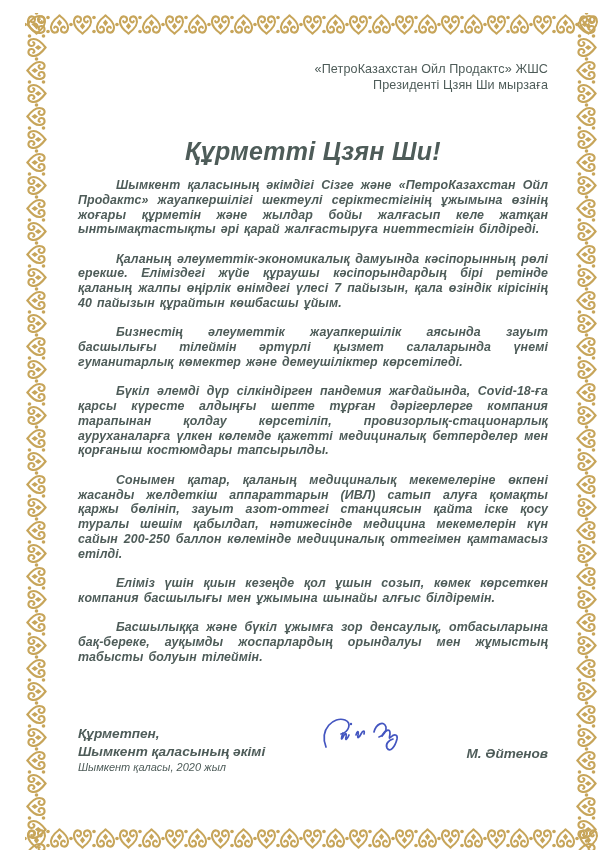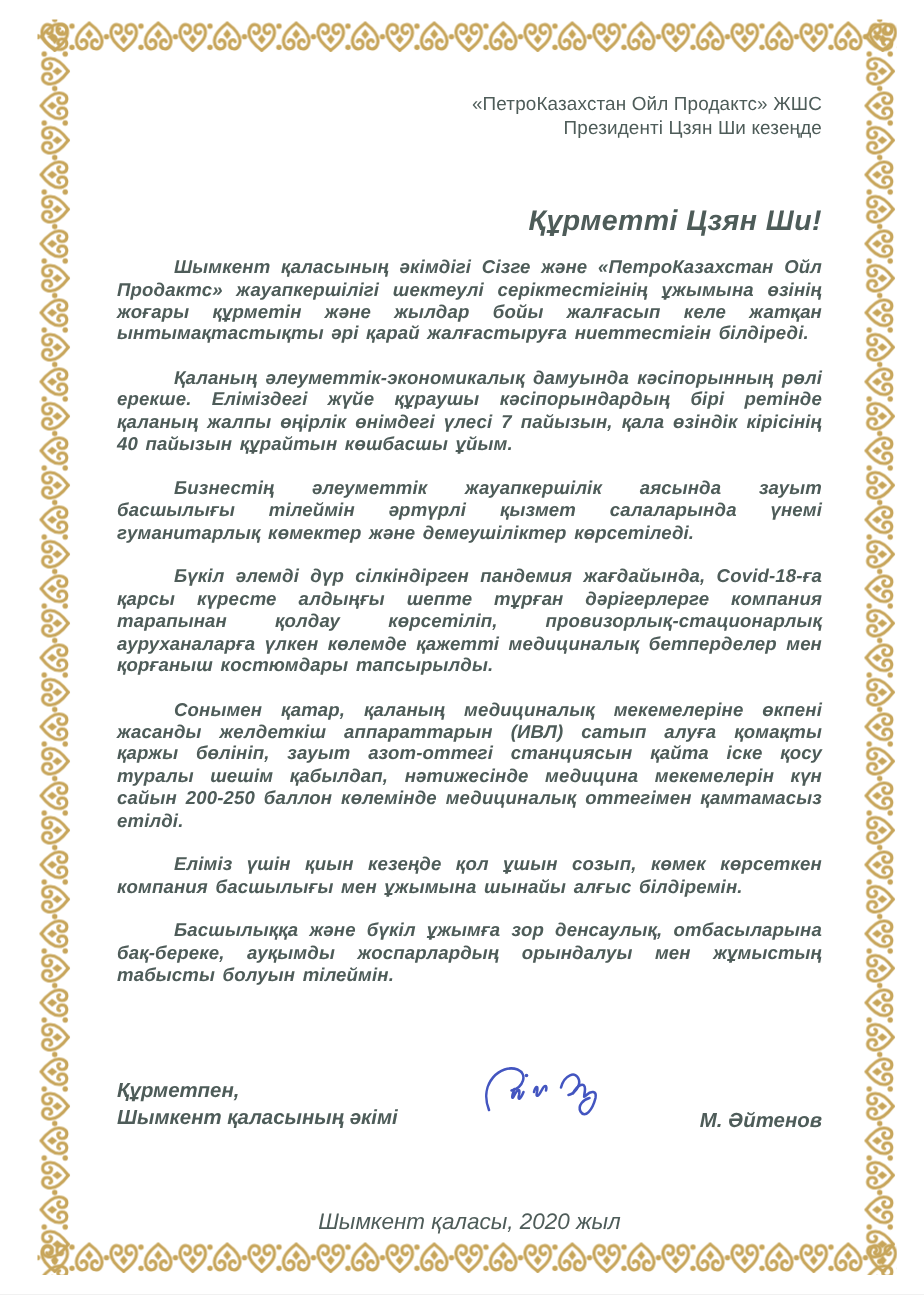--- a/index.html
+++ b/index.html
@@ -26,24 +26,24 @@
     color: #4e5c59;
   }
   .recipient {
     text-align: right;
     font-size: 12.6px;
     line-height: 15.5px;
     letter-spacing: 0.1px;
   }
   .salutation {
     margin: 44px 0 0 0;
-    text-align: right;
+    text-align: center;
     font-weight: bold;
     font-style: italic;
-    font-size: 19px;
+    font-size: 25px;
     letter-spacing: 0.3px;
   }
   .para {
     margin: 14.5px 0 0 0;
     font-weight: bold;
     font-style: italic;
     font-size: 12.4px;
     line-height: 14.8px;
     text-align: justify;
     text-indent: 38px;
@@ -70,24 +70,22 @@
     margin-top: -4px;
   }
   .signer {
     font-weight: bold;
     font-style: italic;
     font-size: 13.6px;
     margin-top: 16px;
     white-space: nowrap;
   }
   .footer {
-    margin-top: 52px;
-    text-align: center;
     font-style: italic;
-    font-size: 15px;
+    font-size: 11px;
   }
 </style>
 </head>
 <body>
 
 <div class="page">
 
   <svg class="border-svg" viewBox="0 0 616 863" width="616" height="863" aria-hidden="true">
     <defs>
       <g id="ornMotif">
@@ -125,21 +123,21 @@
     <rect x="25" y="13" width="573" height="23" fill="url(#patTop)"></rect>
     <rect x="25" y="827" width="573" height="23" fill="url(#patBottom)"></rect>
     <rect x="25" y="13" width="23" height="837" fill="url(#patLeft)"></rect>
     <rect x="575" y="13" width="23" height="837" fill="url(#patRight)"></rect>
   </svg>
 
   <div class="content">
 
     <div class="recipient">
       <div>«ПетроКазахстан Ойл Продактс» ЖШС</div>
-      <div>Президенті Цзян Ши кезеңде</div>
+      <div>Президенті Цзян Ши мырзаға</div>
     </div>
 
     <div class="salutation">Құрметті Цзян Ши!</div>
 
     <p class="para first">Шымкент қаласының әкімдігі Сізге және «ПетроКазахстан Ойл Продактс» жауапкершілігі шектеулі серіктестігінің ұжымына өзінің жоғары құрметін және жылдар бойы жалғасып келе жатқан ынтымақтастықты әрі қарай жалғастыруға ниеттестігін білдіреді.</p>
     <p class="para">Қаланың әлеуметтік-экономикалық дамуында кәсіпорынның рөлі ерекше. Еліміздегі жүйе құраушы кәсіпорындардың бірі ретінде қаланың жалпы өңірлік өнімдегі үлесі 7 пайызын, қала өзіндік кірісінің 40 пайызын құрайтын көшбасшы ұйым.</p>
     <p class="para">Бизнестің әлеуметтік жауапкершілік аясында зауыт басшылығы тілеймін әртүрлі қызмет салаларында үнемі гуманитарлық көмектер және демеушіліктер көрсетіледі.</p>
     <p class="para">Бүкіл әлемді дүр сілкіндірген пандемия жағдайында, Covid-18-ға қарсы күресте алдыңғы шепте тұрған дәрігерлерге компания тарапынан қолдау көрсетіліп, провизорлық-стационарлық ауруханаларға үлкен көлемде қажетті медициналық бетперделер мен қорғаныш костюмдары тапсырылды.</p>
     <p class="para">Сонымен қатар, қаланың медициналық мекемелеріне өкпені жасанды желдеткіш аппараттарын (ИВЛ) сатып алуға қомақты қаржы бөлініп, зауыт азот-оттегі станциясын қайта іске қосу туралы шешім қабылдап, нәтижесінде медицина мекемелерін күн сайын 200-250 баллон көлемінде медициналық оттегімен қамтамасыз етілді.</p>
     <p class="para">Еліміз үшін қиын кезеңде қол ұшын созып, көмек көрсеткен компания басшылығы мен ұжымына шынайы алғыс білдіремін.</p>

